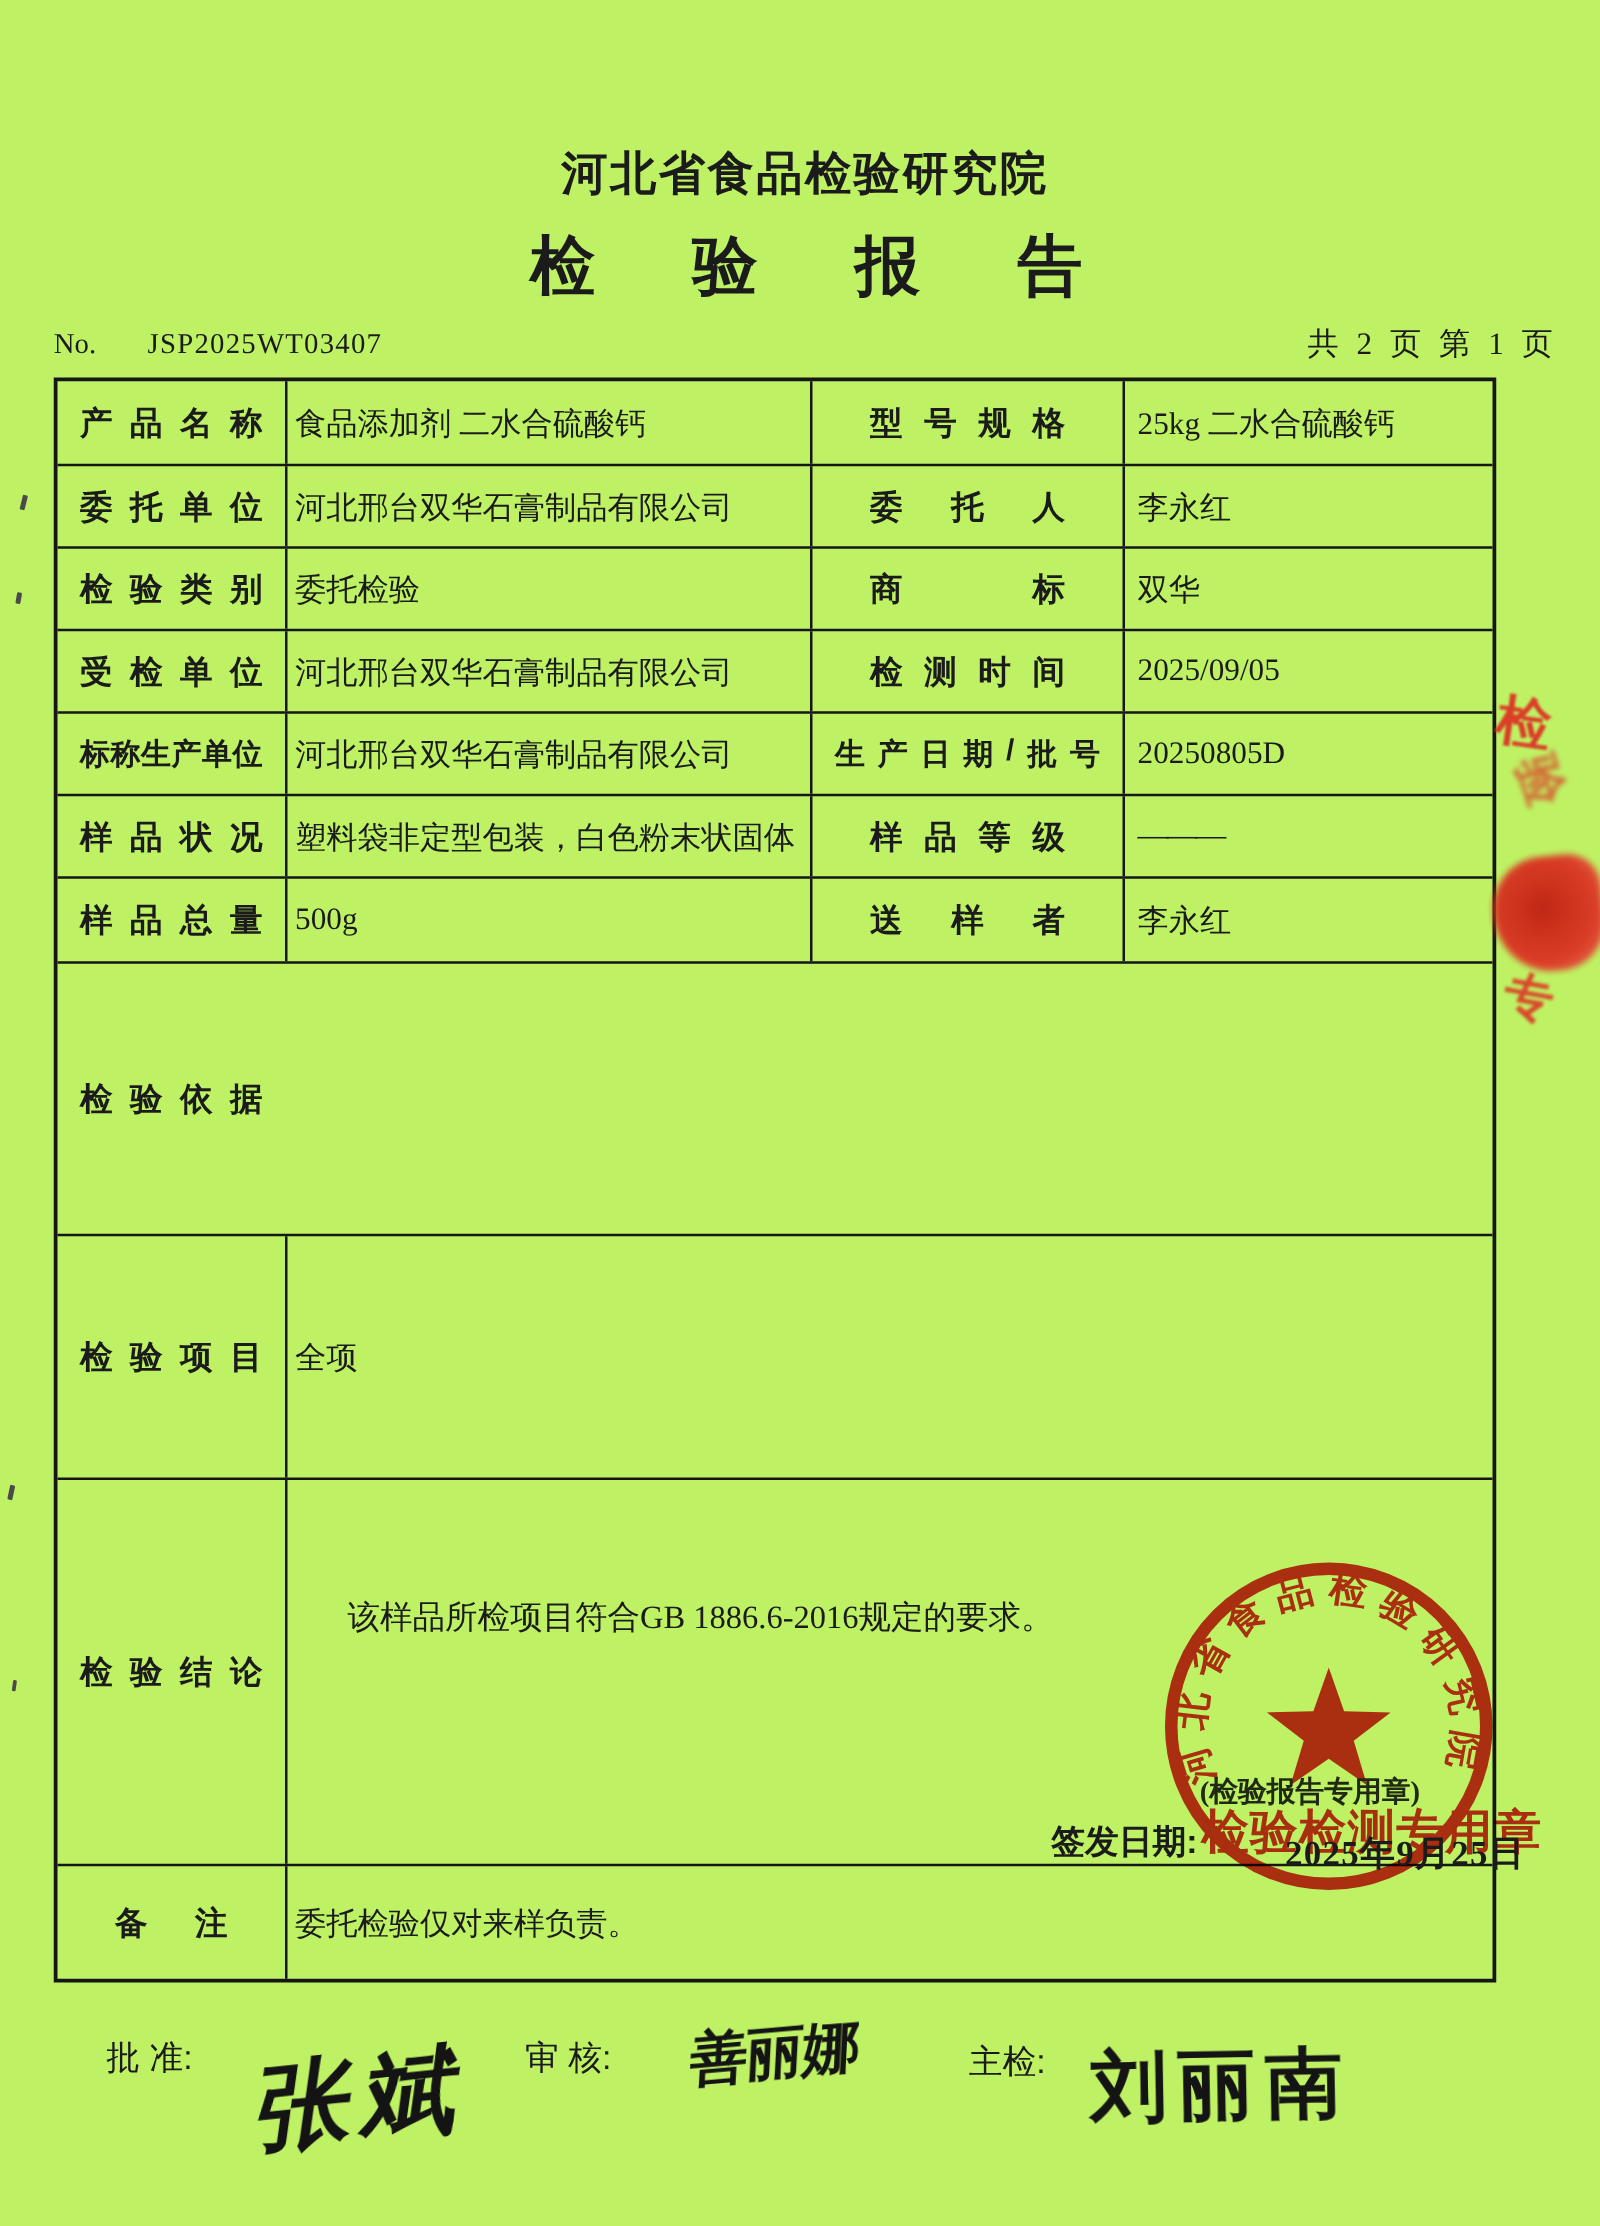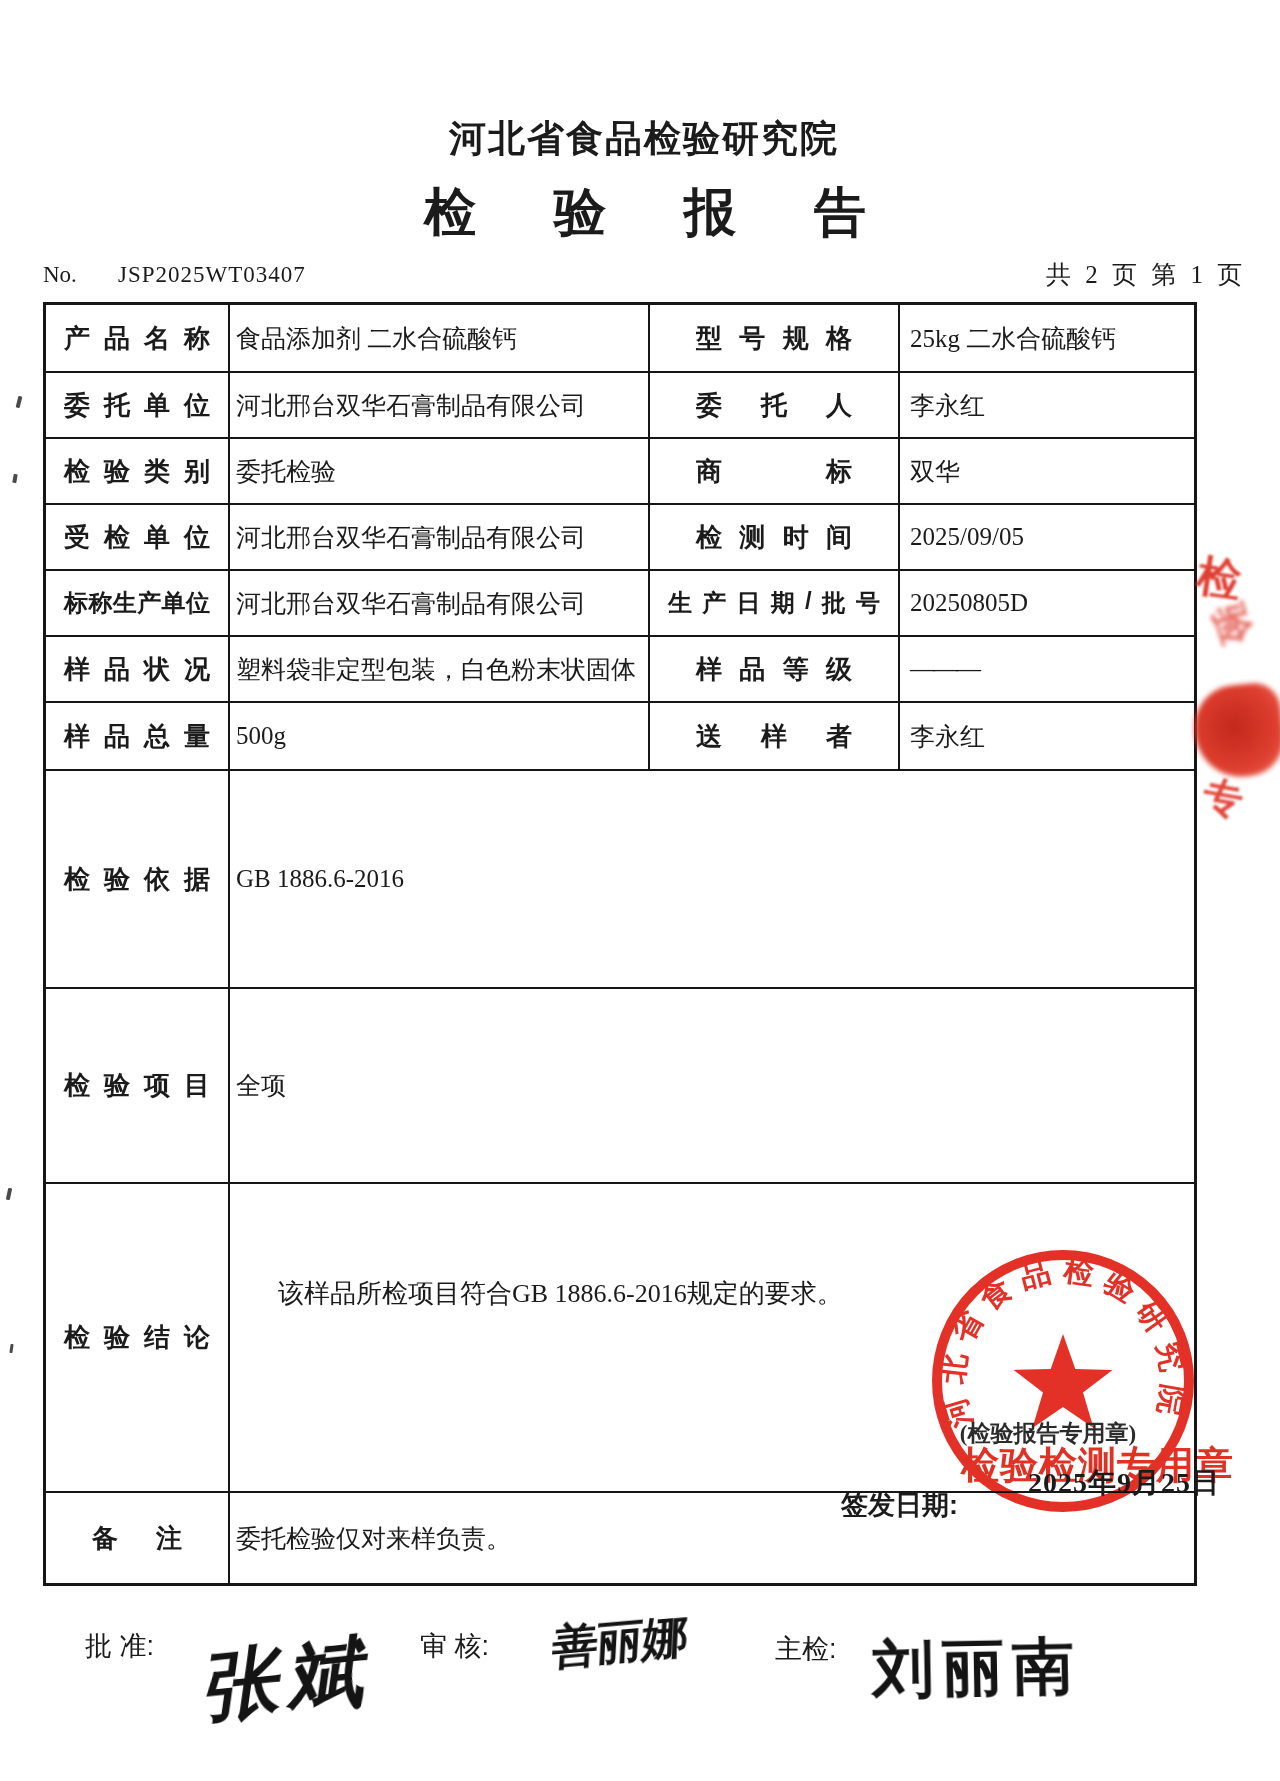--- a/index.html
+++ b/index.html
@@ -1,18 +1,18 @@
 <!DOCTYPE html>
 <html><head>
 <meta charset="utf-8">
 <style>
   html,body{margin:0;padding:0;background:#9a9a9a;}
   .page{
     position:relative;width:1280px;height:1781px;margin:0 auto;
-    background:#ffffff;overflow:hidden;
+    background:#bef264;overflow:hidden;
     font-family:"Liberation Serif","DejaVu Serif",serif;color:#1b1b1b;
   }
   .abs{position:absolute;}
   
   .org-title{
     left:442px;top:114px;width:404px;text-align:center;
     font-size:37px;font-weight:700;letter-spacing:2px;white-space:nowrap;
   }
   .report-title{
     left:424px;top:178px;width:442px;height:54px;
@@ -50,21 +50,20 @@
   .val{padding-left:6px;font-size:25px;white-space:nowrap;}
   .w4 .val{padding-left:10px;}
   .dash{letter-spacing:-2px;}
 
   
   .concl-cell{position:relative;padding-left:24px;}
   .concl-text{left:48px;top:92px;font-size:26px;white-space:nowrap;}
   .issue-label{
     left:611px;top:271px;font-size:27px;font-weight:600;white-space:nowrap;
     font-family:"Liberation Sans","DejaVu Sans",sans-serif;
-    margin-top:32px;
   }
   .issue-date{
     left:1028px;top:1464px;font-size:28px;font-weight:700;letter-spacing:1px;
     white-space:nowrap;z-index:40;
   }
 
   
   .seal{left:923px;top:1241px;width:280px;height:290px;z-index:30;
         mix-blend-mode:multiply;opacity:.94;}
   .seal svg{position:absolute;left:0;top:0;}
@@ -301,23 +300,20 @@
     </div>
 
     <div class="row h220">
       <div class="c w1">
           <span class="jlabel jx">
             <span>检</span>
             <span>验</span>
             <span>依</span>
             <span>据</span>
           </span>
-        </div>
-      <div class="c rest">
-          <span class="val">GB 1886.6-2016</span>
         </div>
     </div>
 
     <div class="row h197">
       <div class="c w1">
           <span class="jlabel jx">
             <span>检</span>
             <span>验</span>
             <span>项</span>
             <span>目</span>

